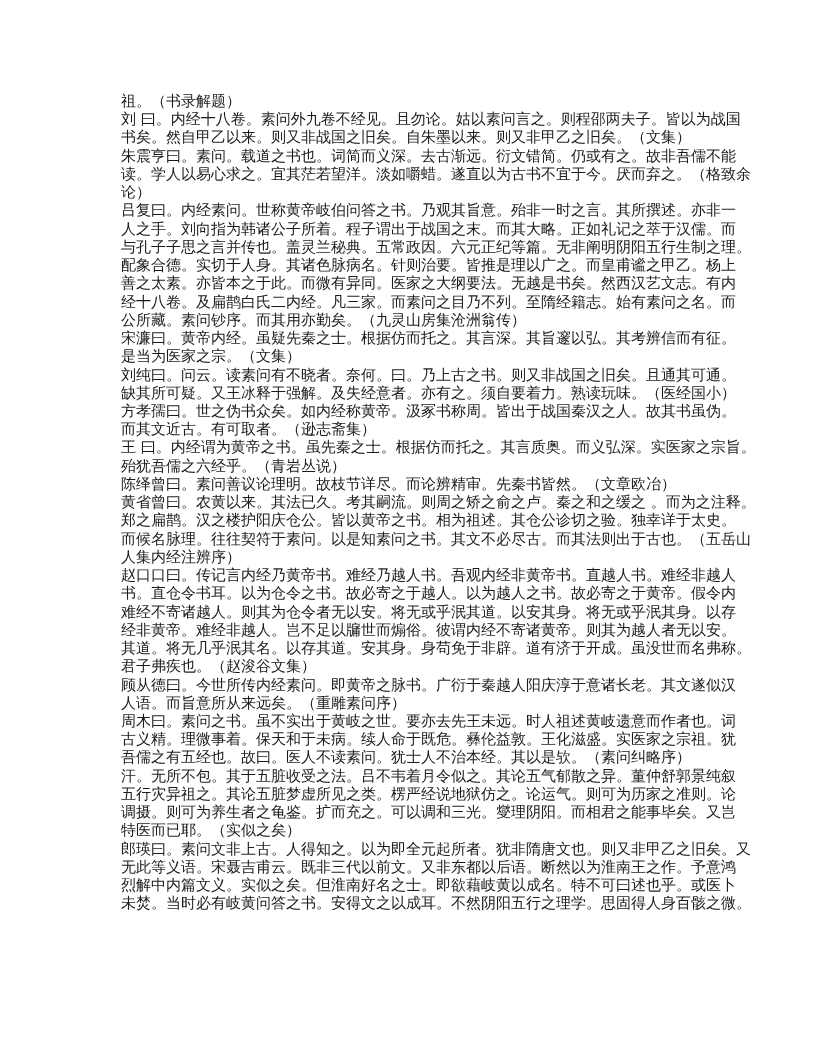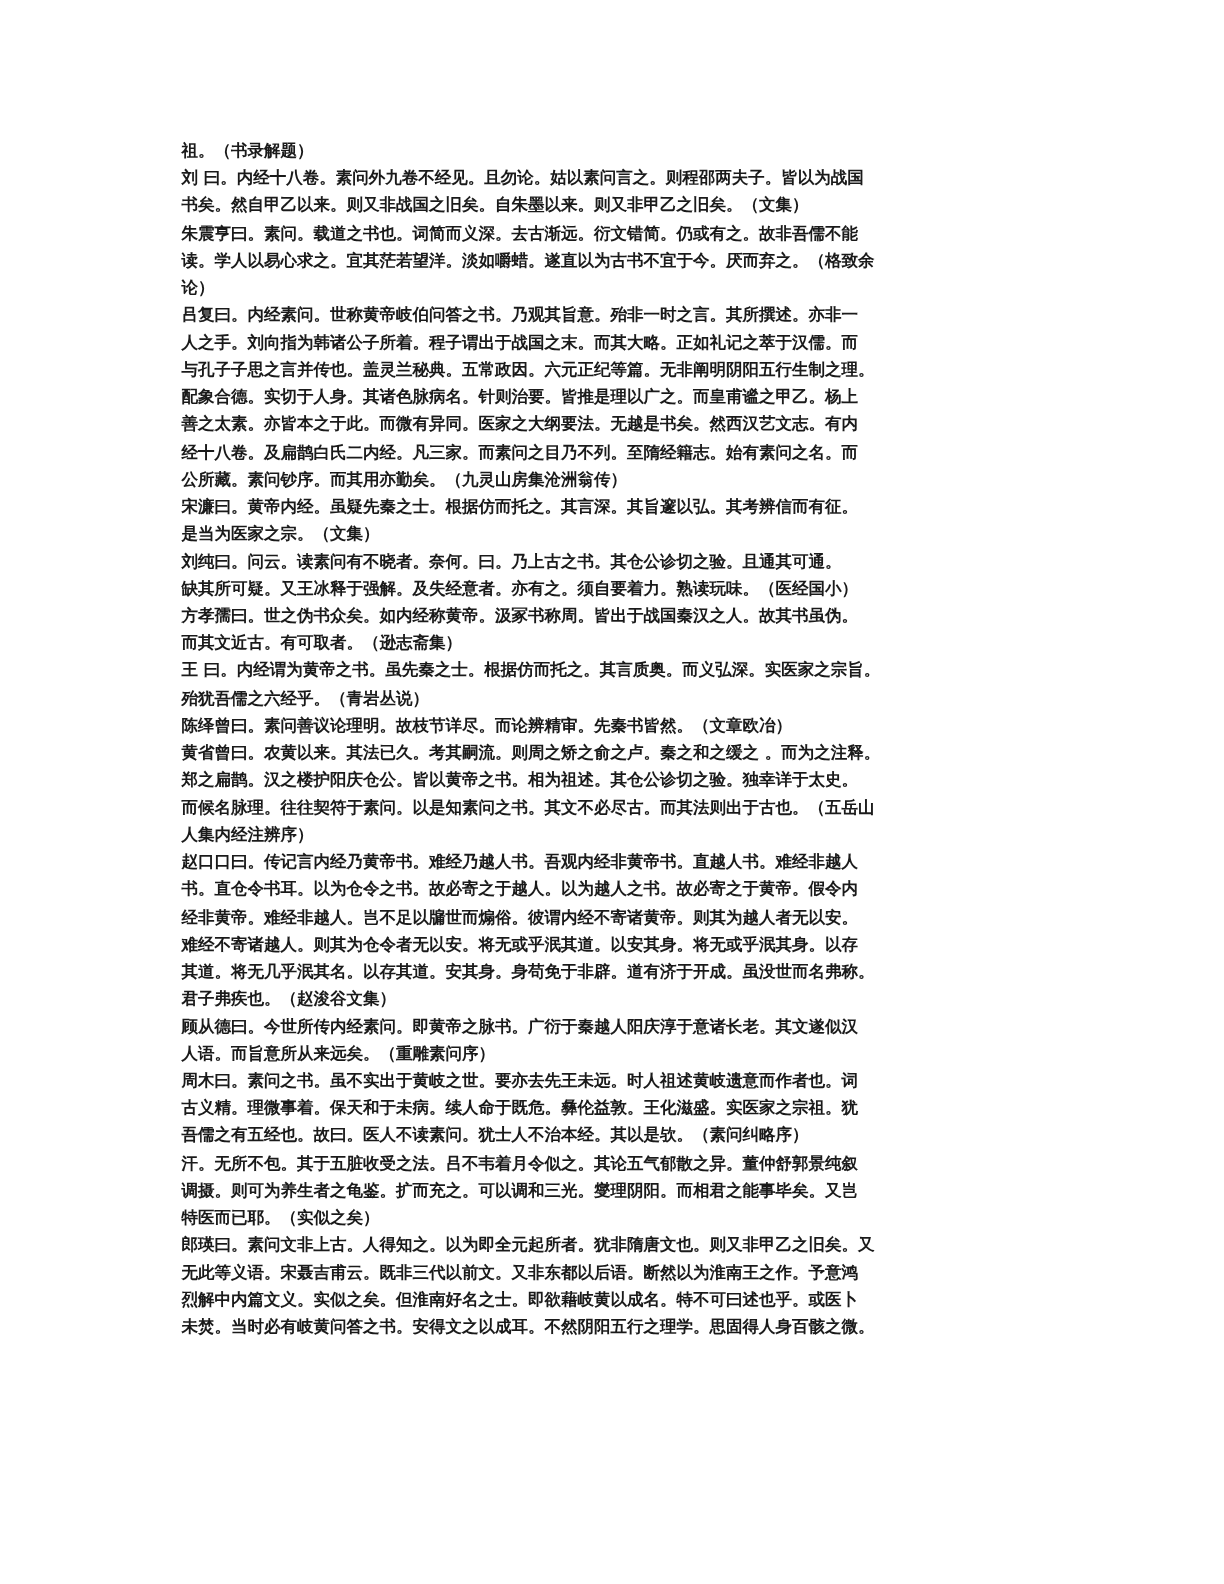--- a/index.html
+++ b/index.html
@@ -12,24 +12,23 @@
       height: 1056px;
       position: relative;
       overflow: hidden;
     }
     .page {
       position: absolute;
       left: 121px;
       top: 92px;
       width: 584px;
       font-family: "DejaVu Serif", "Liberation Serif", serif;
-      font-size: 11px;
+      font-size: 15px;
       line-height: 18.24px;
       color: #1a1a1a;
-      font-weight: bold;
     }
     .line {
       display: block;
       white-space: nowrap;
       height: 18.24px;
       letter-spacing: 0;
     }
   </style>
 </head>
 <body>
@@ -43,42 +42,43 @@
   <span class="line">论）</span>
   <span class="line">吕复曰。内经素问。世称黄帝岐伯问答之书。乃观其旨意。殆非一时之言。其所撰述。亦非一</span>
   <span class="line">人之手。刘向指为韩诸公子所着。程子谓出于战国之末。而其大略。正如礼记之萃于汉儒。而</span>
   <span class="line">与孔子子思之言并传也。盖灵兰秘典。五常政因。六元正纪等篇。无非阐明阴阳五行生制之理。</span>
   <span class="line">配象合德。实切于人身。其诸色脉病名。针则治要。皆推是理以广之。而皇甫谧之甲乙。杨上</span>
   <span class="line">善之太素。亦皆本之于此。而微有异同。医家之大纲要法。无越是书矣。然西汉艺文志。有内</span>
   <span class="line">经十八卷。及扁鹊白氏二内经。凡三家。而素问之目乃不列。至隋经籍志。始有素问之名。而</span>
   <span class="line">公所藏。素问钞序。而其用亦勤矣。（九灵山房集沧洲翁传）</span>
   <span class="line">宋濂曰。黄帝内经。虽疑先秦之士。根据仿而托之。其言深。其旨邃以弘。其考辨信而有征。</span>
   <span class="line">是当为医家之宗。（文集）</span>
-  <span class="line">刘纯曰。问云。读素问有不晓者。奈何。曰。乃上古之书。其仓公诊切之验。且通其可通。</span>
+  <span class="line">刘纯曰。问云。读素问有不晓者。奈何。曰。乃上古之书。则又非战国之旧矣。且通其可通。</span>
   <span class="line">缺其所可疑。又王冰释于强解。及失经意者。亦有之。须自要着力。熟读玩味。（医经国小）</span>
   <span class="line">方孝孺曰。世之伪书众矣。如内经称黄帝。汲冢书称周。皆出于战国秦汉之人。故其书虽伪。</span>
   <span class="line">而其文近古。有可取者。（逊志斋集）</span>
   <span class="line">王 曰。内经谓为黄帝之书。虽先秦之士。根据仿而托之。其言质奥。而义弘深。实医家之宗旨。</span>
   <span class="line">殆犹吾儒之六经乎。（青岩丛说）</span>
   <span class="line">陈绎曾曰。素问善议论理明。故枝节详尽。而论辨精审。先秦书皆然。（文章欧冶）</span>
   <span class="line">黄省曾曰。农黄以来。其法已久。考其嗣流。则周之矫之俞之卢。秦之和之缓之 。而为之注释。</span>
   <span class="line">郑之扁鹊。汉之楼护阳庆仓公。皆以黄帝之书。相为祖述。其仓公诊切之验。独幸详于太史。</span>
   <span class="line">而候名脉理。往往契符于素问。以是知素问之书。其文不必尽古。而其法则出于古也。（五岳山</span>
   <span class="line">人集内经注辨序）</span>
   <span class="line">赵口口曰。传记言内经乃黄帝书。难经乃越人书。吾观内经非黄帝书。直越人书。难经非越人</span>
   <span class="line">书。直仓令书耳。以为仓令之书。故必寄之于越人。以为越人之书。故必寄之于黄帝。假令内</span>
+  <span class="line">难经不寄诸越人。则其为仓令者无以安。将无或乎泯其道。以安其身。将无或乎泯其身。以存</span>
   <span class="line">经非黄帝。难经非越人。岂不足以牖世而煽俗。彼谓内经不寄诸黄帝。则其为越人者无以安。</span>
-  <span class="line">难经不寄诸越人。则其为仓令者无以安。将无或乎泯其道。以安其身。将无或乎泯其身。以存</span>
   <span class="line">其道。将无几乎泯其名。以存其道。安其身。身苟免于非辟。道有济于开成。虽没世而名弗称。</span>
   <span class="line">君子弗疾也。（赵浚谷文集）</span>
   <span class="line">顾从德曰。今世所传内经素问。即黄帝之脉书。广衍于秦越人阳庆淳于意诸长老。其文遂似汉</span>
   <span class="line">人语。而旨意所从来远矣。（重雕素问序）</span>
   <span class="line">周木曰。素问之书。虽不实出于黄岐之世。要亦去先王未远。时人祖述黄岐遗意而作者也。词</span>
   <span class="line">古义精。理微事着。保天和于未病。续人命于既危。彝伦益敦。王化滋盛。实医家之宗祖。犹</span>
   <span class="line">吾儒之有五经也。故曰。医人不读素问。犹士人不治本经。其以是欤。（素问纠略序）</span>
   <span class="line">汗。无所不包。其于五脏收受之法。吕不韦着月令似之。其论五气郁散之异。董仲舒郭景纯叙</span>
+  <span class="line">五行灾异祖之。其论五脏梦虚所见之类。楞严经说地狱仿之。论运气。则可为历家之准则。论</span>
   <span class="line">调摄。则可为养生者之龟鉴。扩而充之。可以调和三光。燮理阴阳。而相君之能事毕矣。又岂</span>
   <span class="line">特医而已耶。（实似之矣）</span>
   <span class="line">郎瑛曰。素问文非上古。人得知之。以为即全元起所者。犹非隋唐文也。则又非甲乙之旧矣。又</span>
   <span class="line">无此等义语。宋聂吉甫云。既非三代以前文。又非东都以后语。断然以为淮南王之作。予意鸿</span>
   <span class="line">烈解中内篇文义。实似之矣。但淮南好名之士。即欲藉岐黄以成名。特不可曰述也乎。或医卜</span>
   <span class="line">未焚。当时必有岐黄问答之书。安得文之以成耳。不然阴阳五行之理学。思固得人身百骸之微。</span>
 </div>
 
 </body></html>

